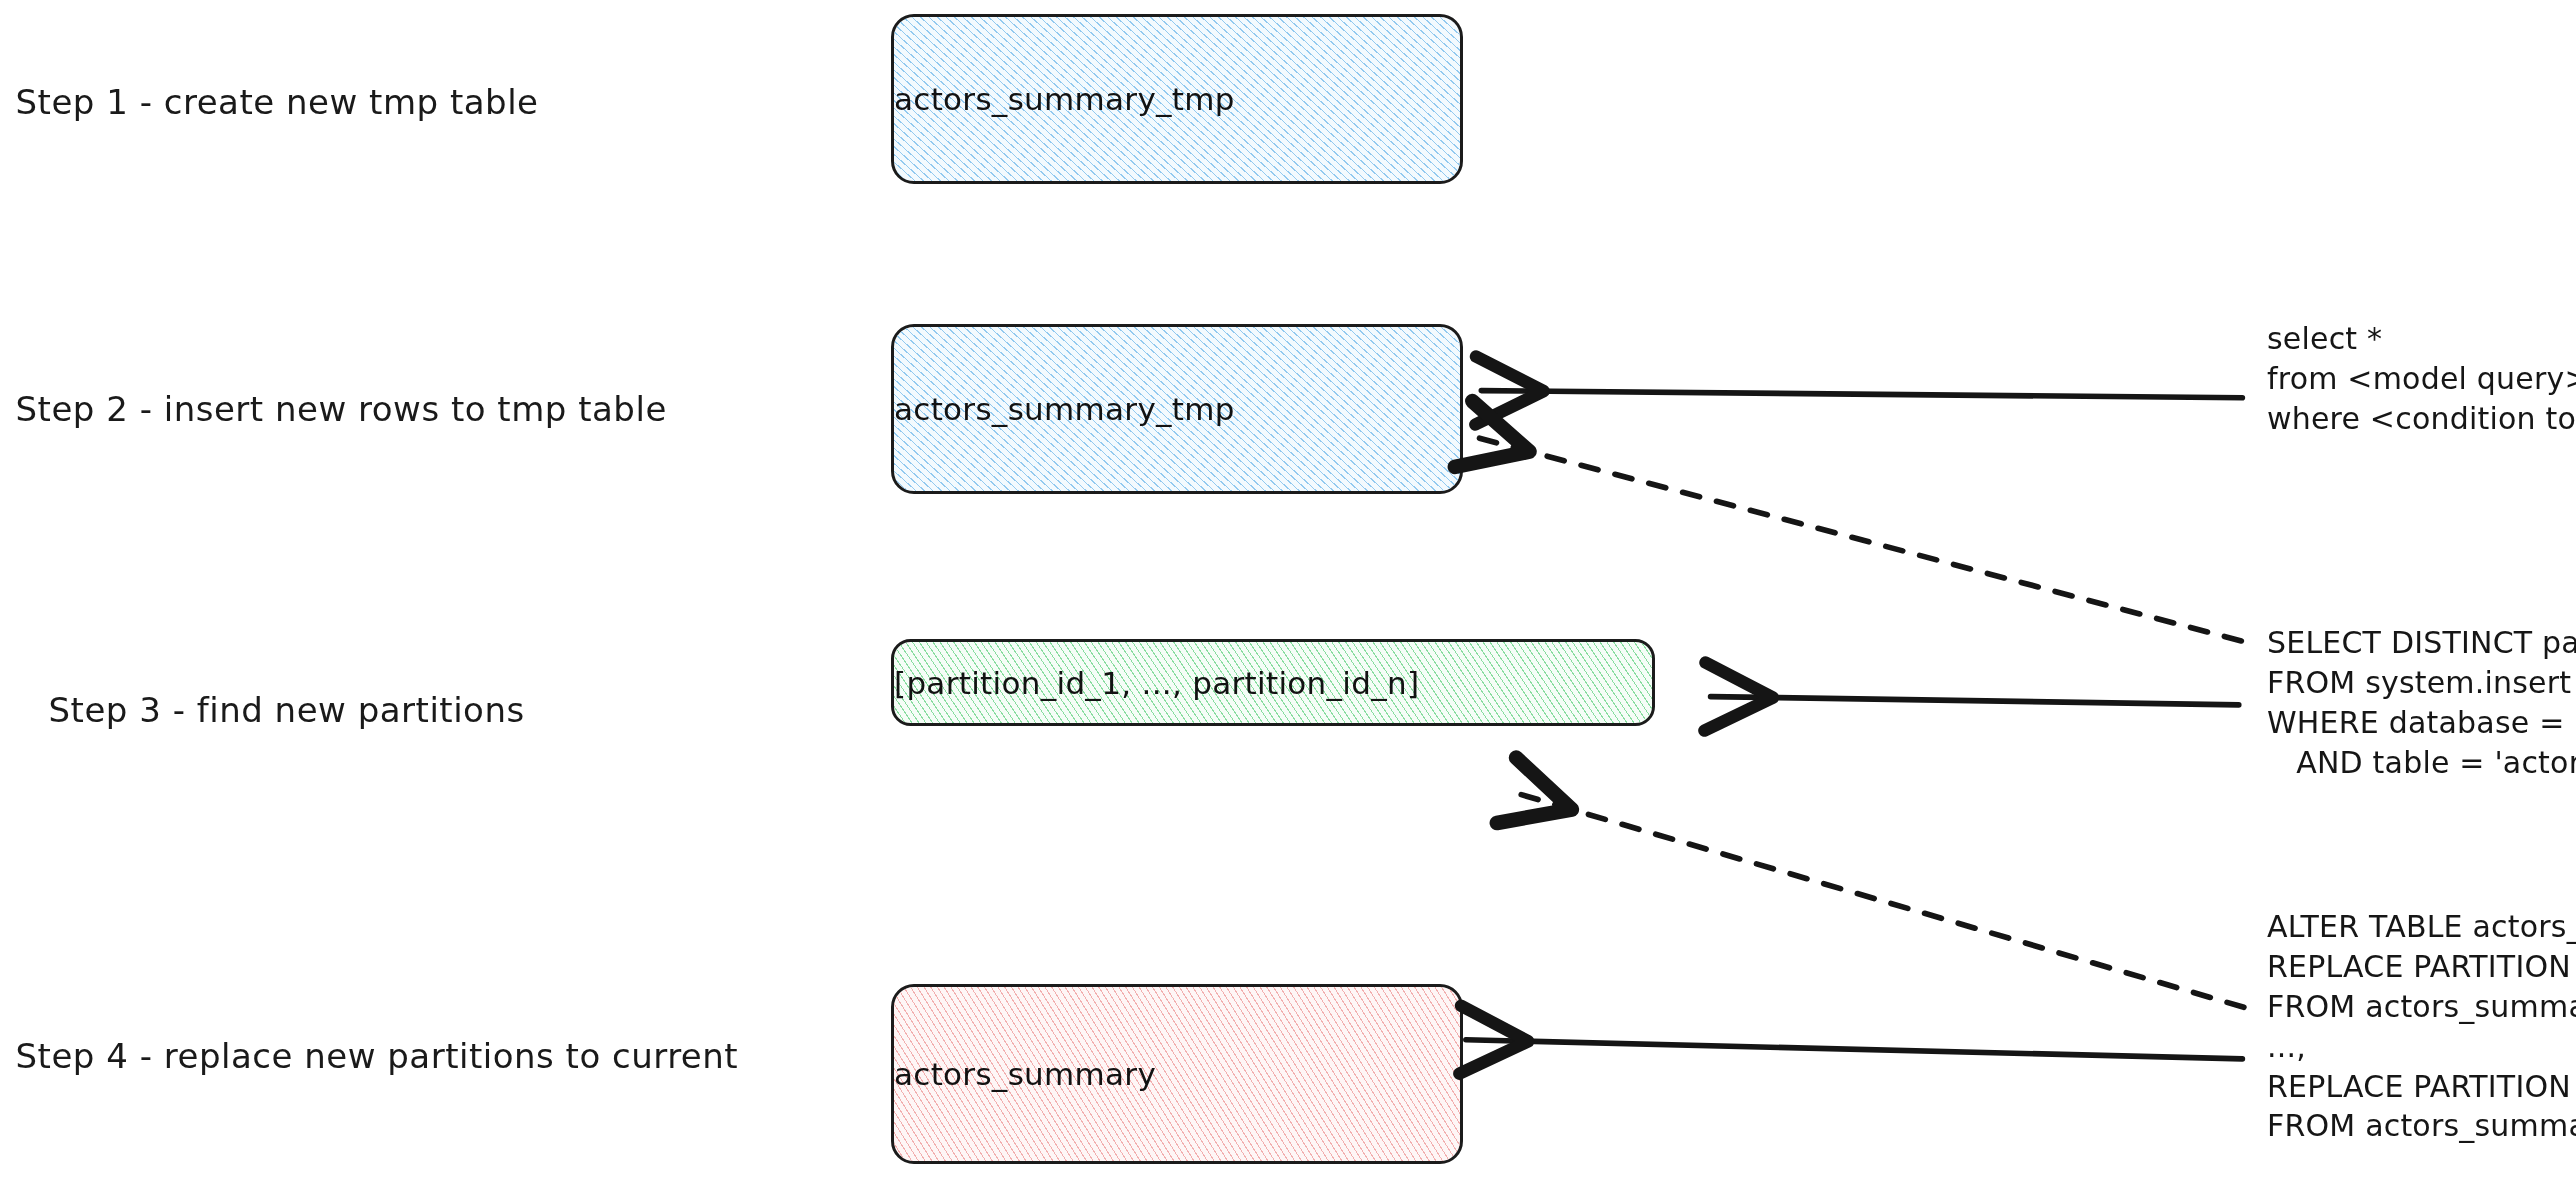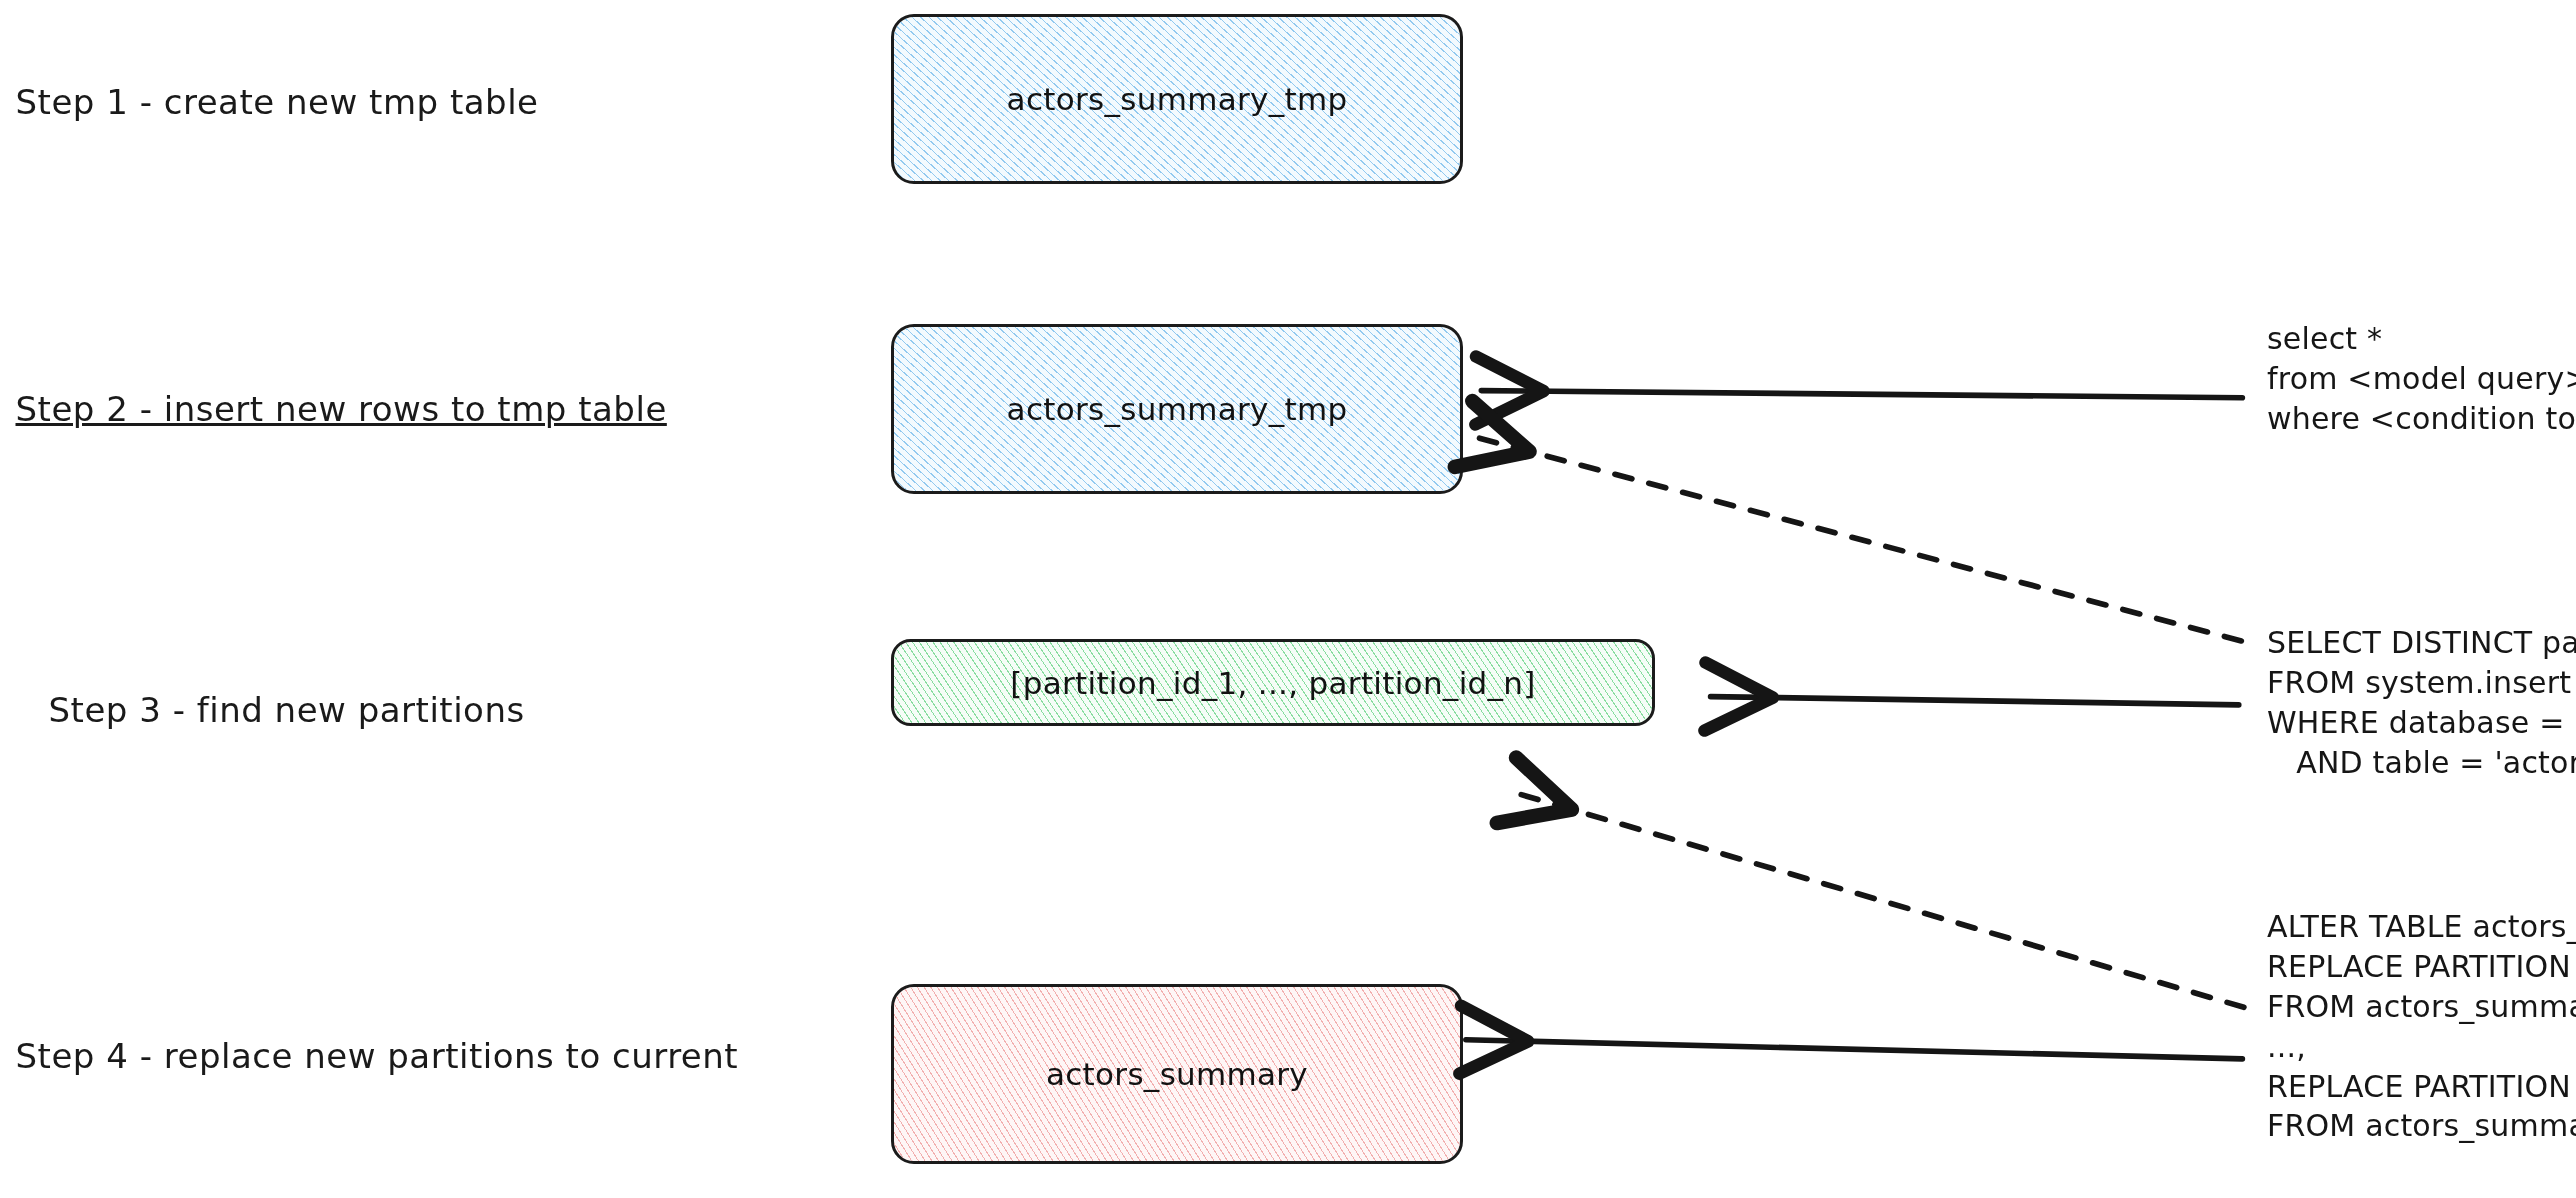--- a/index.html
+++ b/index.html
@@ -29,21 +29,21 @@
   }
 
   
   .node {
     position: absolute;
     box-sizing: border-box;
     border: 3.6px solid #1b1b1b;
     border-radius: 23px;
     display: flex;
     align-items: center;
-    justify-content: center;
+    justify-content: flex-start;
     overflow: hidden;
   }
   .node .node-label {
     position: relative;
     z-index: 3;
     font-family: "DejaVu Sans", sans-serif;
     font-size: 31px;
     color: #121212;
     white-space: nowrap;
     letter-spacing: 0.3px;
@@ -105,21 +105,21 @@
     z-index: 5;
     pointer-events: none;
   }
 </style>
 </head>
 <body>
 
 <div id="root">
 
   <div class="step-label" style="top:82px;">Step 1 - create new tmp table</div>
-  <div class="step-label" style="top:389px;text-decoration:underline;">Step 2 - insert new rows to tmp table</div>
+  <div class="step-label" style="top:389px;">Step 2 - insert new rows to tmp table</div>
   <div class="step-label" style="top:690px;margin-left:33px;">Step 3 - find new partitions</div>
   <div class="step-label" style="top:1036px;">Step 4 - replace new partitions to current</div>
 
   <div class="node node-blue" style="left:891px; top:14.4px; width:572px; height:170px;">
     <div class="hatch hatch-blue"></div>
     <div class="node-label">actors_summary_tmp</div>
   </div>
 
   <div class="node node-blue" style="left:891px; top:324px; width:572px; height:170px;">
     <div class="hatch hatch-blue"></div>

